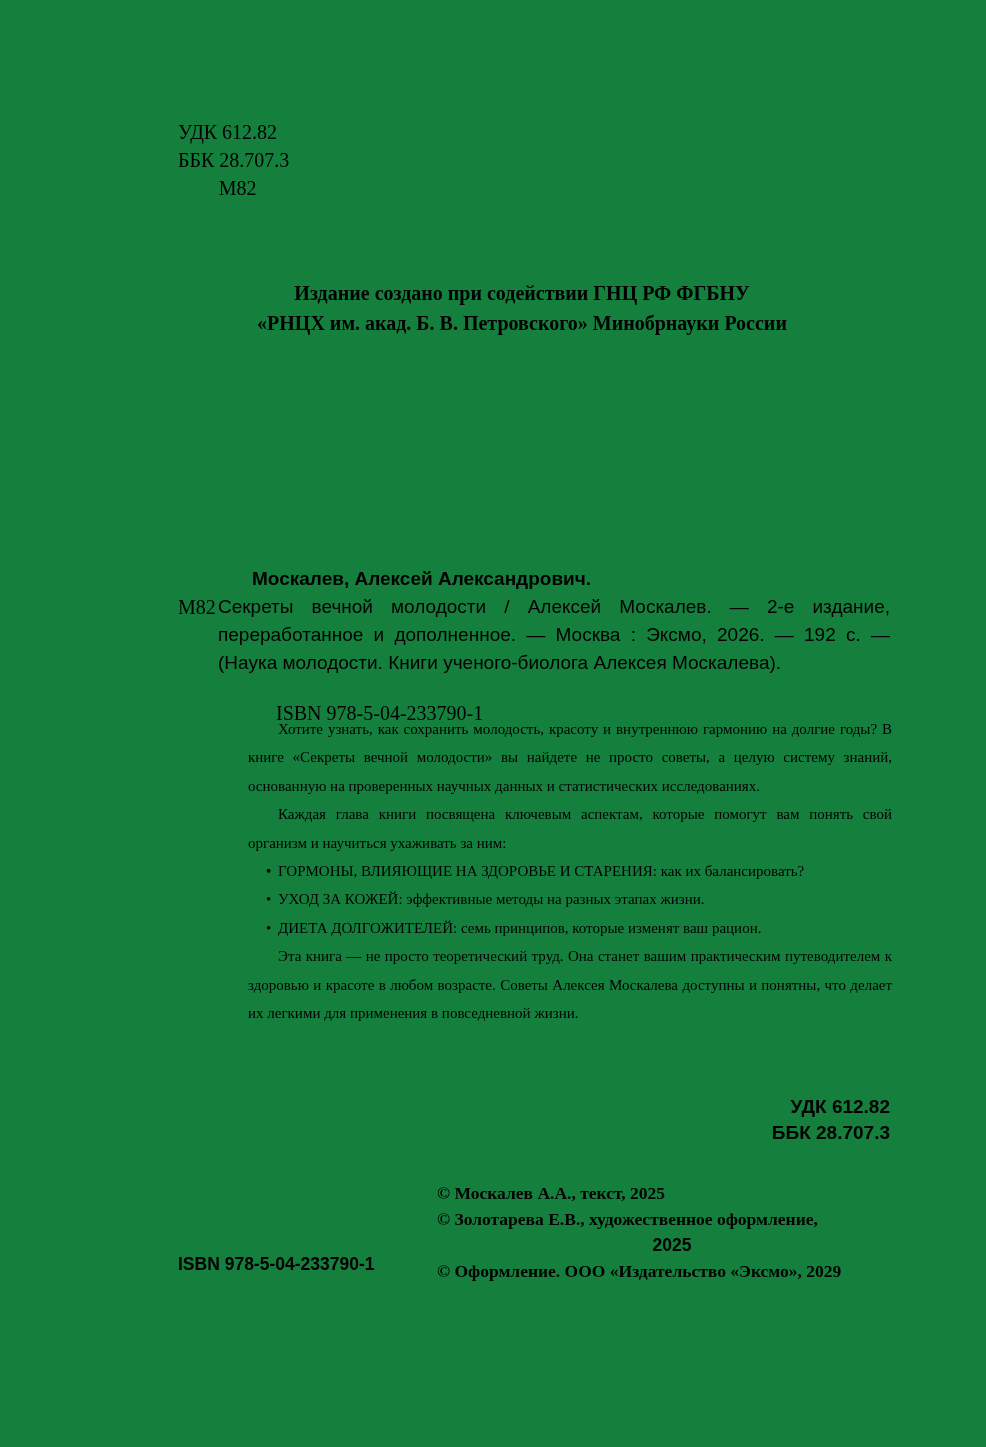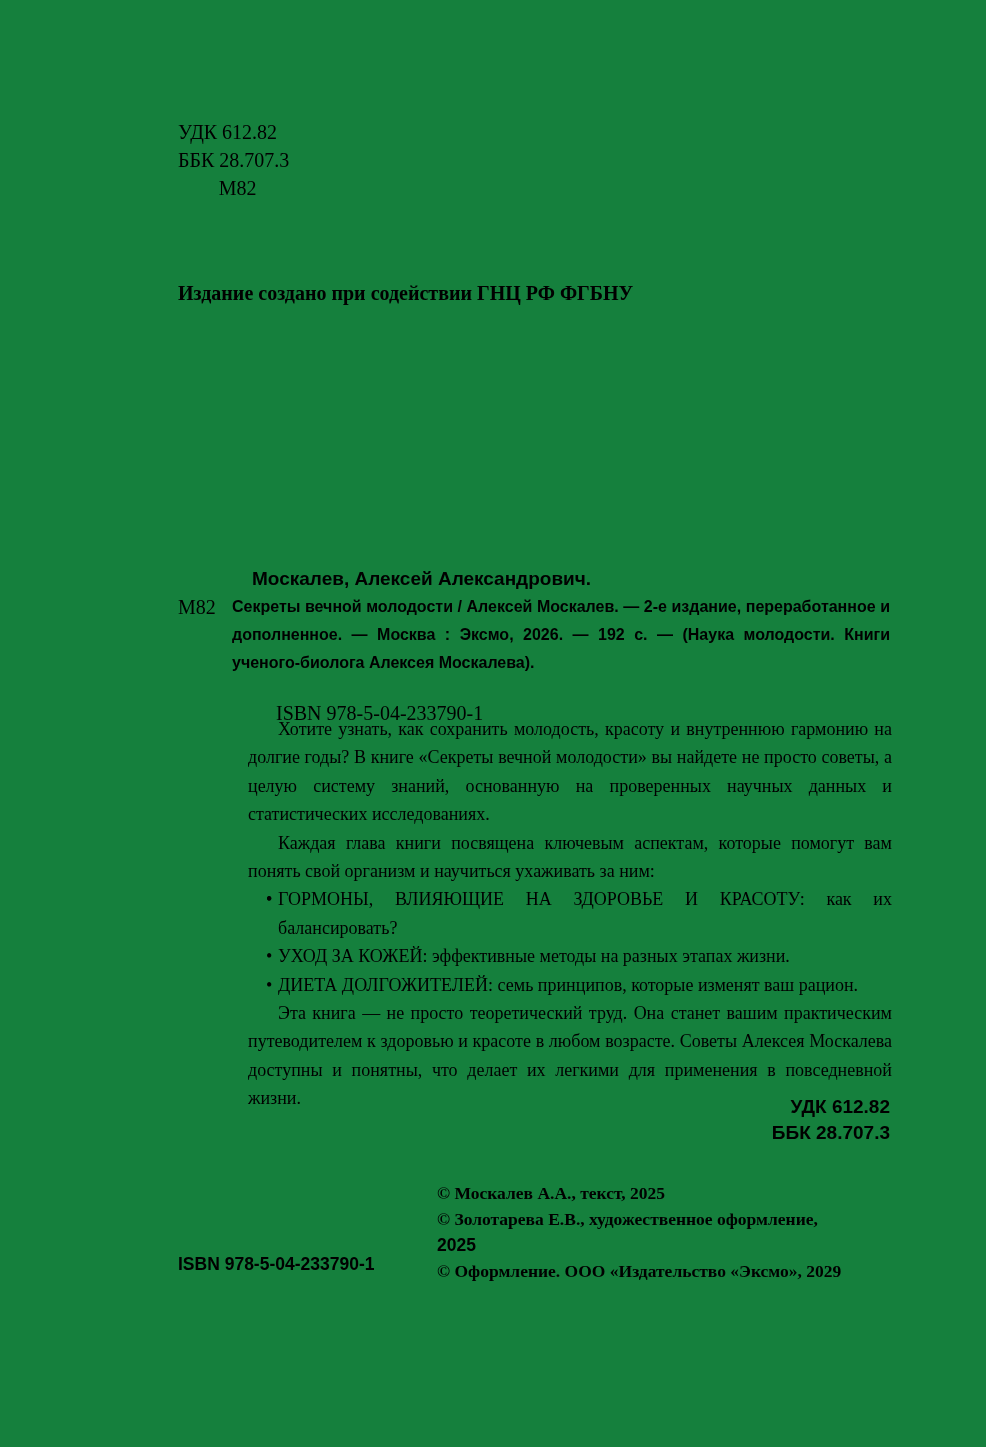--- a/index.html
+++ b/index.html
@@ -24,24 +24,24 @@
     top: 118px;
     font-size: 20px;
     line-height: 28px;
   }
   .udk-block .line { white-space: nowrap; }
   .udk-block .line.center { text-align: center; padding-left: 8px; }
 
   
   .credit {
     position: absolute;
-    left: 178px;
+    left: 172px;
     top: 278px;
     width: 700px;
-    text-align: left;
+    text-align: center;
     font-size: 20px;
     line-height: 30px;
     font-weight: bold;
   }
 
   
   .biblio {
     position: absolute;
     left: 178px;
     top: 565px;
@@ -55,41 +55,40 @@
     font-size: 19px;
     margin-left: 74px;
   }
   .biblio .m82 {
     position: absolute;
     left: 0;
     top: 28px;
     font-size: 20px;
   }
   .biblio .record {
-    margin-left: 54px;
+    margin-left: 40px;
     text-indent: 0;
     font-family: "Liberation Sans", sans-serif;
-    font-size: 16px;
+    font-size: 19px;
     line-height: 28px;
     text-align: justify;
-    font-weight: bold;
   }
   .biblio .isbn {
     margin-left: 98px;
     margin-top: 22px;
     font-size: 20px;
   }
 
   
   .annotation {
     position: absolute;
     left: 248px;
     top: 715px;
     width: 644px;
-    font-size: 18px;
+    font-size: 15px;
     line-height: 28.4px;
     text-align: justify;
   }
   .annotation p {
     margin: 0;
     text-indent: 30px;
   }
   .annotation p.bullet {
     text-indent: 0;
     padding-left: 30px;
@@ -117,21 +116,21 @@
     position: absolute;
     left: 437px;
     top: 1180px;
     width: 470px;
     font-family: "Liberation Sans", sans-serif;
     font-weight: bold;
     font-size: 17.5px;
     line-height: 26px;
   }
   .copyright .cline { white-space: normal; font-family: Liberation Serif, serif; }
-  .copyright .cont { display: block; }
+  .copyright .cont { display: block; text-align: center; }
 
   .isbn-bottom {
     position: absolute;
     left: 178px;
     top: 1254px;
     font-family: "Liberation Sans", sans-serif;
     font-weight: bold;
     font-size: 17.5px;
   }
 </style>
@@ -141,39 +140,40 @@
 <div class="page">
 
   <div class="udk-block">
     <div class="line">УДК 612.82</div>
     <div class="line">ББК 28.707.3</div>
     <div class="line center">М82</div>
   </div>
 
   <div class="credit">
     <div>Издание создано при содействии ГНЦ РФ ФГБНУ</div>
+    <div>«РНЦХ им. акад. Б. В. Петровского» Минобрнауки России</div>
   </div>
 
   <div class="biblio">
     <div class="author">Москалев, Алексей Александрович.</div>
     <div class="m82">М82</div>
     <div class="record">Секреты вечной молодости / Алексей Москалев. — 2-е издание, переработанное и дополненное. — Москва : Эксмо, 2026. — 192 с. — (Наука молодости. Книги ученого-биолога Алексея Москалева).</div>
     <div class="isbn">ISBN 978-5-04-233790-1</div>
   </div>
 
   <div class="annotation">
     <p>Хотите узнать, как сохранить молодость, красоту и внутреннюю гармонию на долгие годы? В книге «Секреты вечной молодости» вы найдете не просто советы, а целую систему знаний, основанную на проверенных научных данных и статистических исследованиях.</p>
     <p>Каждая глава книги посвящена ключевым аспектам, которые помогут вам понять свой организм и научиться ухаживать за ним:</p>
 
     <p class="bullet">
       <span class="dot">•</span>
     </p>
     <p class="bullet">
       <span class="dot">•</span>
-      <span>ГОРМОНЫ, ВЛИЯЮЩИЕ НА ЗДОРОВЬЕ И КРАСОТУ: как их балансировать?</span>
+      <span>ГОРМОНЫ, ВЛИЯЮЩИЕ НА ЗДОРОВЬЕ И СТАРЕНИЯ: как их балансировать?</span>
     </p>
     <p class="bullet">
       <span class="dot">•</span>
       <span>УХОД ЗА КОЖЕЙ: эффективные методы на разных этапах жизни.</span>
     </p>
     <p class="bullet">
       <span class="dot">•</span>
       <span>ДИЕТА ДОЛГОЖИТЕЛЕЙ: семь принципов, которые изменят ваш рацион.</span>
     </p>
 

